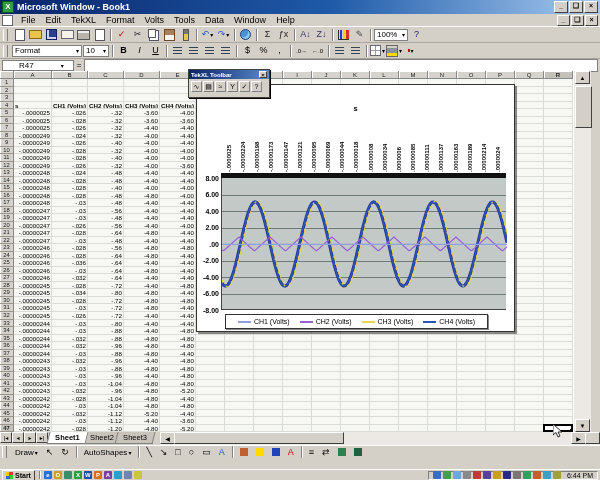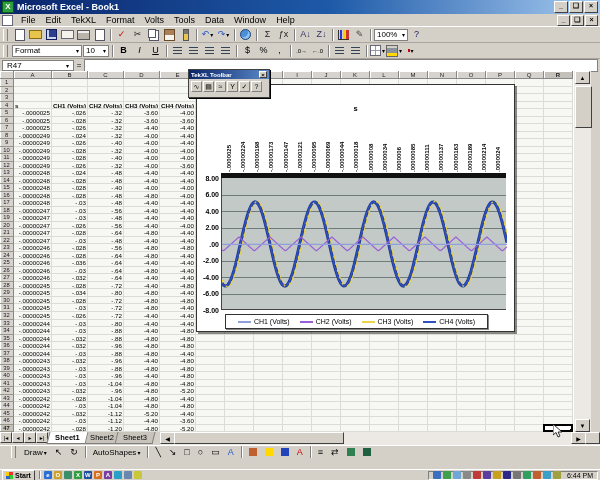--- a/index.html
+++ b/index.html
@@ -43,21 +43,21 @@
     background:linear-gradient(to right,transparent 0 1px,#33c 1px 3px,transparent 3px 4px,#fc0 4px 6px,transparent 6px 7px,#c33 7px 9px);}
   .ic-globe{width:9px;height:9px;border-radius:50%;background:#4a90d9;border:1px solid #247;box-shadow:inset -2px -2px 0 #8cc4f0;}
   .ic-align{width:9px;height:8px;background:repeating-linear-gradient(to bottom,#345 0 1px,transparent 1px 3px);}
   .ic-borders{width:9px;height:9px;border:1px solid #667;background:
     linear-gradient(#99a,#99a) center/100% 1px no-repeat,linear-gradient(#99a,#99a) center/1px 100% no-repeat,#fff;}
   .ic-bucket{width:10px;height:10px;background:linear-gradient(#d4d0c8 0 2px,#8a939b 2px 7px,#ffd900 7px 10px);border:1px solid #666;}
   .ic-fontA{font-size:9px;font-weight:bold;line-height:8px;border-bottom:3px solid #c00;padding:0 1px;}
   .glyph{font-size:9px;}
   
   .fbar{position:absolute;left:0;top:59px;width:100%;height:12px;background:#d4d0c8;display:flex;align-items:center;gap:2px;padding-left:2px;box-sizing:border-box;}
-  .namebox{width:72px;height:11px;background:#fff;border:1px solid #808080;font-size:8px;display:flex;align-items:center;justify-content:space-between;padding:0 4px;box-sizing:border-box;gap:26px;}
+  .namebox{width:72px;height:11px;background:#fff;border:1px solid #808080;font-size:8px;display:flex;align-items:center;justify-content:space-between;padding:0 16px;box-sizing:border-box;gap:26px;}
   .fedit{flex:1;height:11px;background:#fff;border:1px solid #808080;margin-right:2px;}
   
   #grid{position:absolute;left:0;top:71px;width:573px;height:361px;background:#f7f7f3;}
   #colheads{position:absolute;left:0;top:0;height:8px;display:flex;width:100%;}
   .ch,.corner{background:#d6d3ce;border-right:1px solid #888;border-bottom:1px solid #888;
     box-shadow:inset 1px 1px 0 #fff;font-size:6px;text-align:center;line-height:8px;color:#222;box-sizing:border-box;flex:0 0 auto;}
   .ch.sel{background:#c4c0ba;font-weight:bold;}
   #rows{position:absolute;left:0;top:8px;width:100%;}
   .grow{display:flex;width:100%;}
   .rn{width:14px;background:#d6d3ce;border-right:1px solid #888;border-bottom:1px solid #9a968e;
@@ -79,21 +79,21 @@
   .navbtn{width:12px;height:11px;background:#d4d0c8;border:1px solid;border-color:#fff #404040 #404040 #fff;
     font-size:6px;text-align:center;line-height:10px;box-sizing:border-box;flex:0 0 auto;}
   .stab{height:11px;padding:0 6px;font-size:7.5px;line-height:11px;background:#c8c4bc;border:1px solid #808080;
     border-top:none;transform:skewX(-14deg);margin-left:-4px;flex:0 0 auto;}
   .stab span{display:inline-block;transform:skewX(14deg);}
   .stab.active{background:#fff;font-weight:bold;z-index:2;}
   .hscroll{position:relative;flex:1;height:13px;background:#ece9e4;margin-left:6px;}
   .hthumb{position:absolute;left:14px;top:0;width:170px;height:12px;background:#d4d0c8;border:1px solid;border-color:#fff #404040 #404040 #fff;box-sizing:border-box;}
   
   .drawbar{position:absolute;left:0;top:445px;width:100%;height:13px;background:#d4d0c8;display:flex;
-    align-items:center;gap:2px;font-size:8px;padding-left:11px;box-sizing:border-box;border-top:1px solid #fff;}
+    align-items:center;gap:2px;font-size:8px;padding-left:2px;box-sizing:border-box;border-top:1px solid #fff;}
   .dbtn{height:11px;display:flex;align-items:center;padding:0 3px;font-size:8px;flex:0 0 auto;}
   .csq{width:8px;height:8px;flex:0 0 auto;}
   
   .statusbar{position:absolute;left:0;top:458px;width:100%;height:11px;background:#d4d0c8;
     border-top:1px solid #fff;font-size:7.5px;display:flex;align-items:center;box-sizing:border-box;}
   .spanel{height:9px;border:1px solid;border-color:#808080 #fff #fff #808080;margin-left:3px;
     padding:0 4px;line-height:9px;box-sizing:border-box;}
   
   .taskbar{position:absolute;left:0;top:469px;width:100%;height:11px;background:#d4d0c8;border-top:1px solid #fff;
     display:flex;align-items:center;gap:2px;padding:0 2px;box-sizing:border-box;}
@@ -136,21 +136,21 @@
   #selcell::after{content:"";position:absolute;right:-2px;bottom:-2px;width:3px;height:3px;background:#000;}
   #cursor{position:absolute;left:553px;top:424px;z-index:40;}
 </style>
 </head>
 <body>
 
 <div id="screen">
 
   <div class="titlebar">
     <span class="appicon">X</span>
-    <span>Microsoft Excel - Book1</span>
+    <span>Microsoft Window - Book1</span>
     <span class="winbtns" id="winbtns">
         <span class="wbtn">_</span>
         <span class="wbtn">❏</span>
         <span class="wbtn">×</span>
       </span>
   </div>
 
   <div class="menubar">
     <span class="sheeticon"></span>
     <span id="menuitems" style="display:flex;">

